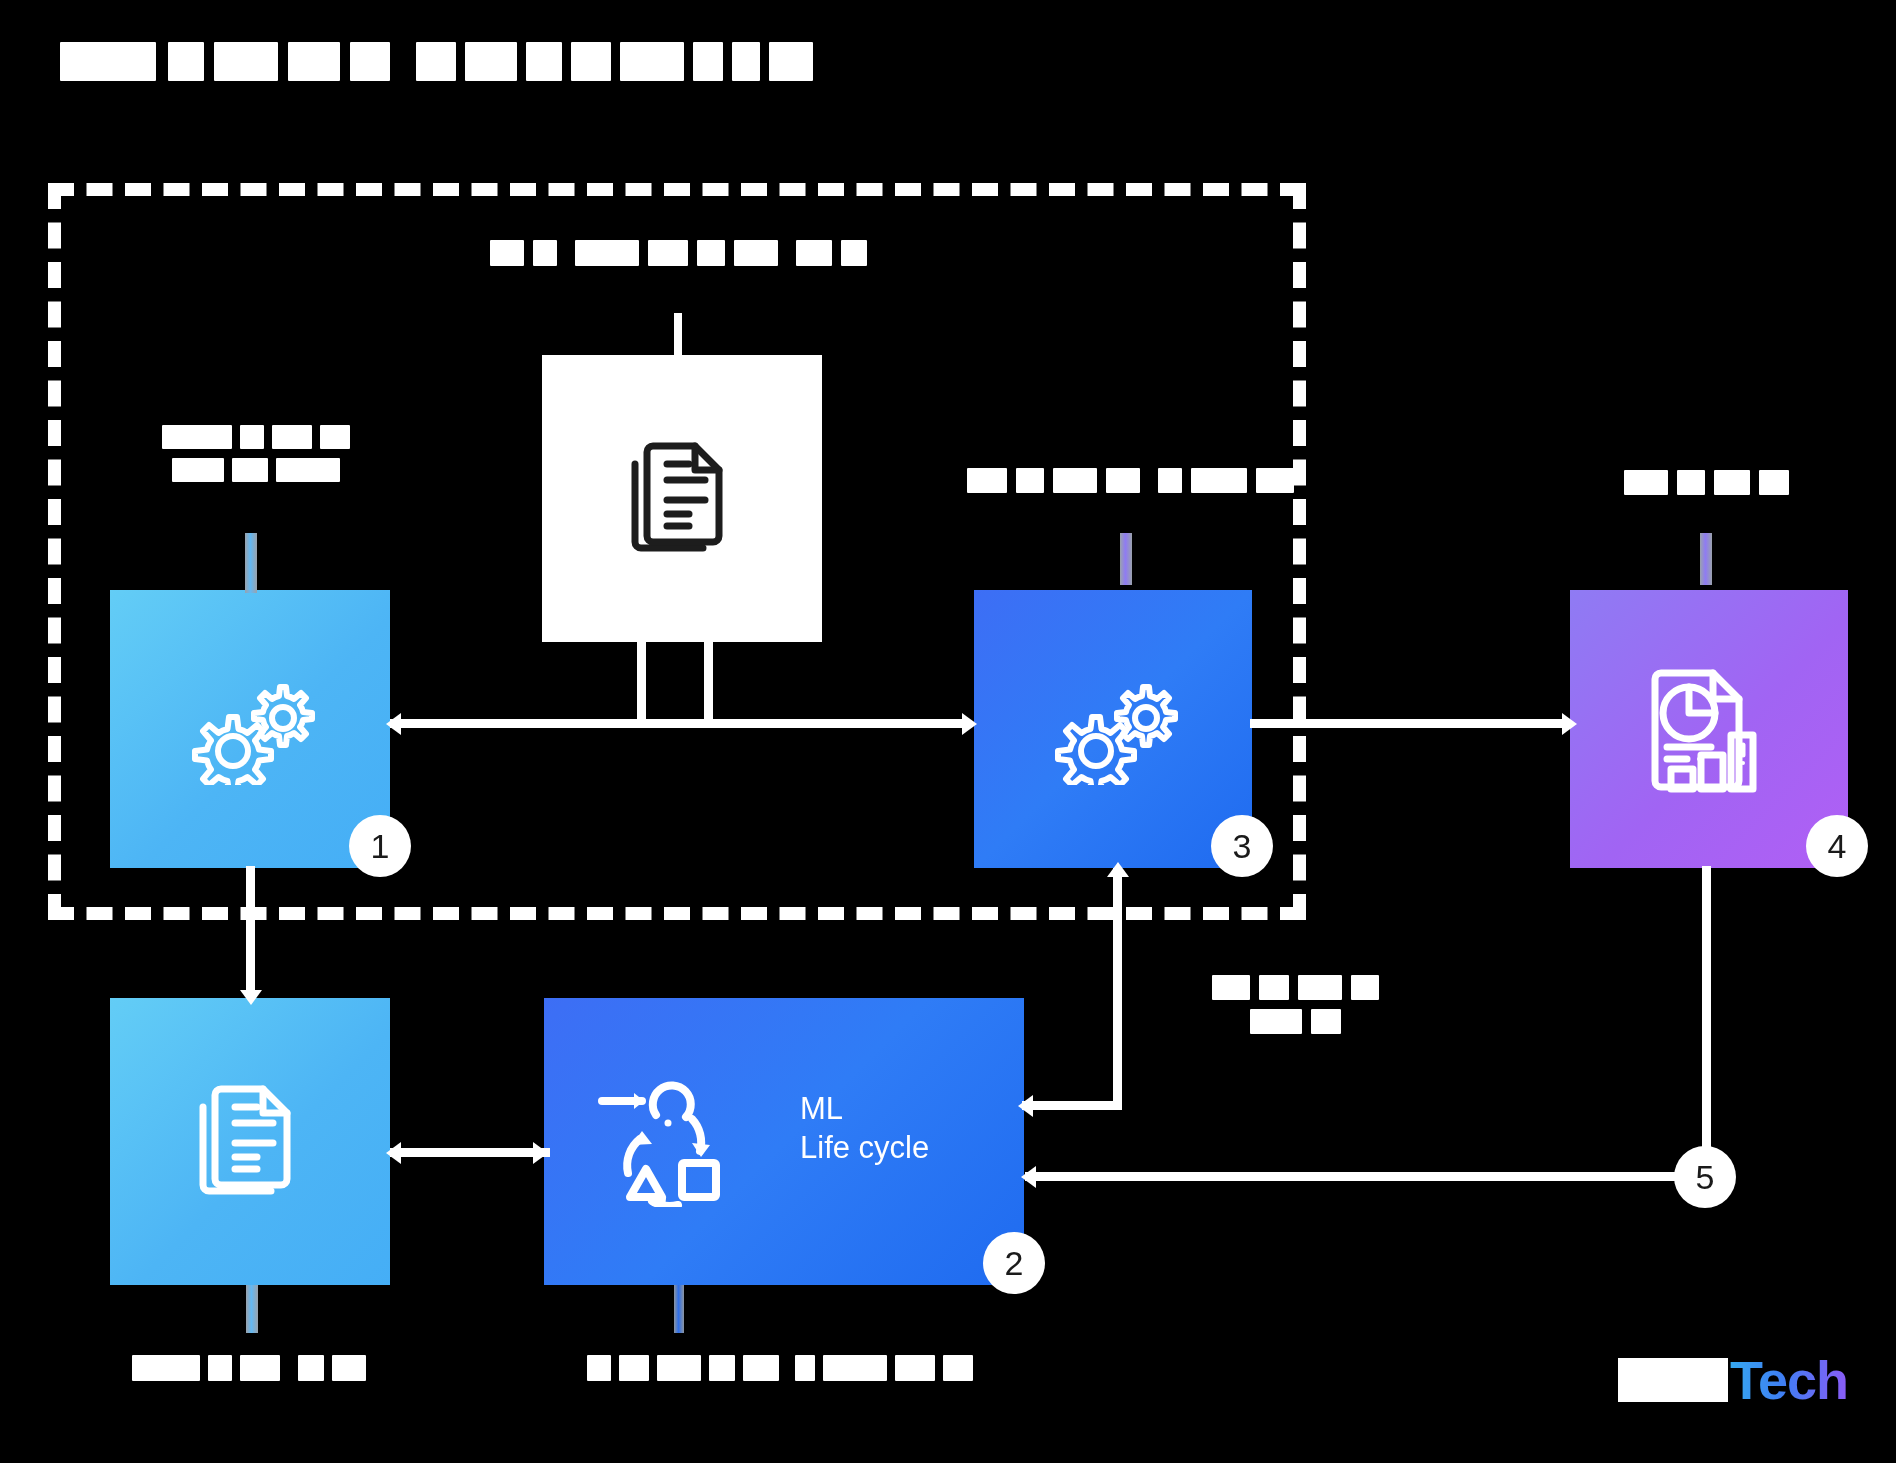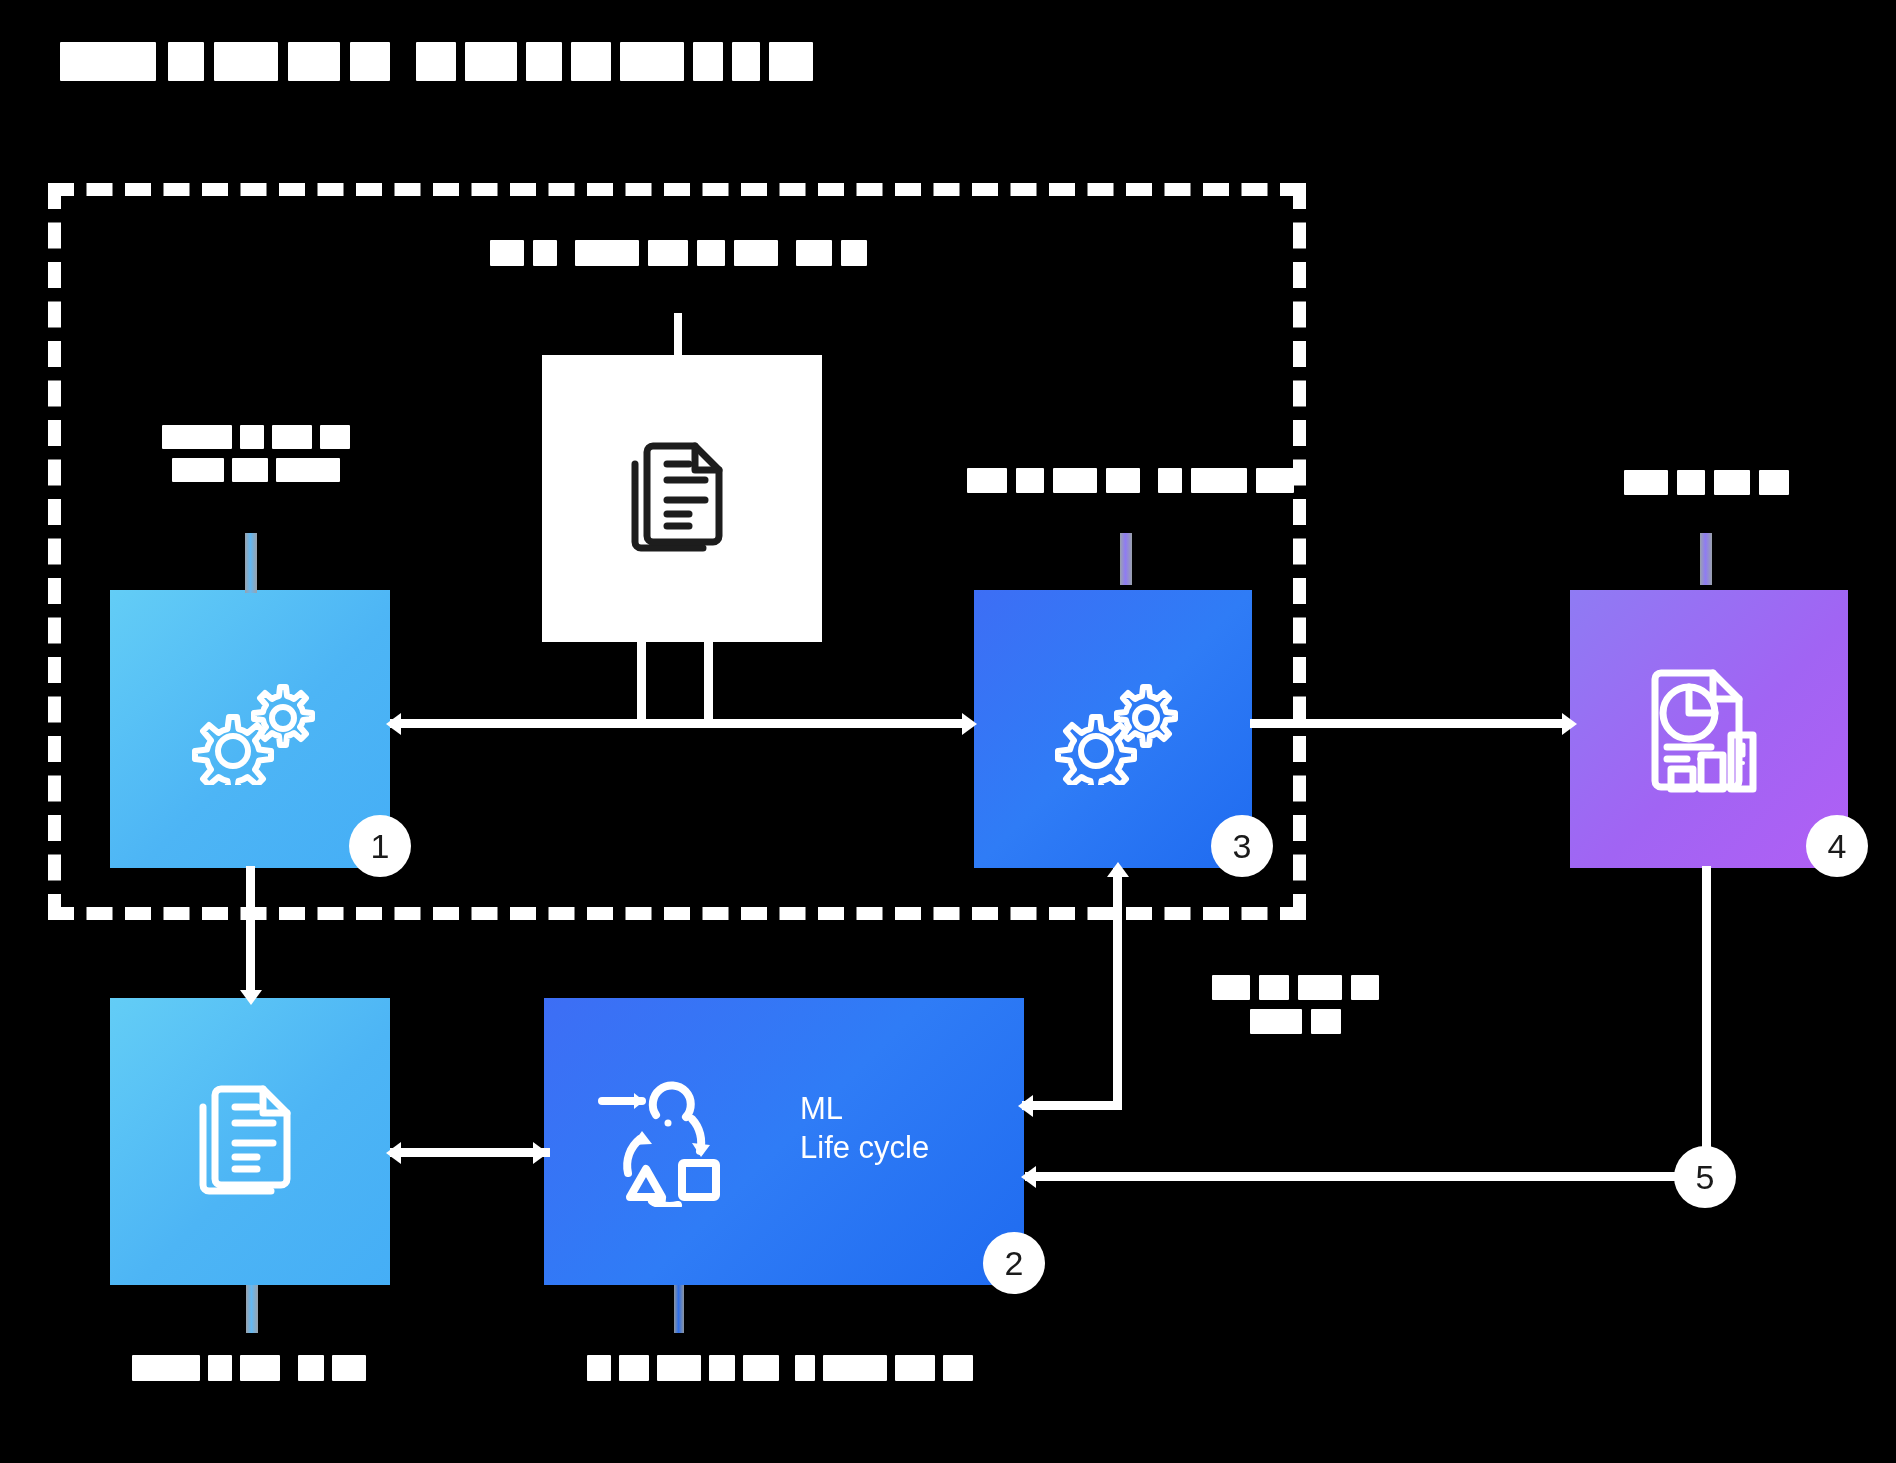--- a/index.html
+++ b/index.html
@@ -302,14 +302,18 @@
     <span class="redact-line">
       <span class="redact" style="width:38px;height:25px"></span><span style="display:inline-block;width:9px"></span><span class="redact" style="width:30px;height:25px"></span><span style="display:inline-block;width:9px"></span><span class="redact" style="width:44px;height:25px"></span><span style="display:inline-block;width:9px"></span><span class="redact" style="width:28px;height:25px"></span>
     </span>
     <span class="redact-line">
       <span class="redact" style="width:52px;height:25px"></span><span style="display:inline-block;width:9px"></span><span class="redact" style="width:30px;height:25px"></span>
     </span>
   </div>
 
   <div class="badge" style="left:1674px; top:1146px;">5</div>
 
+  <div id="logo">
+    <span class="logo-redact"></span>
+    <span class="logo-tech">Tech</span>
+  </div>
 
 </div>
 
 </body></html>

